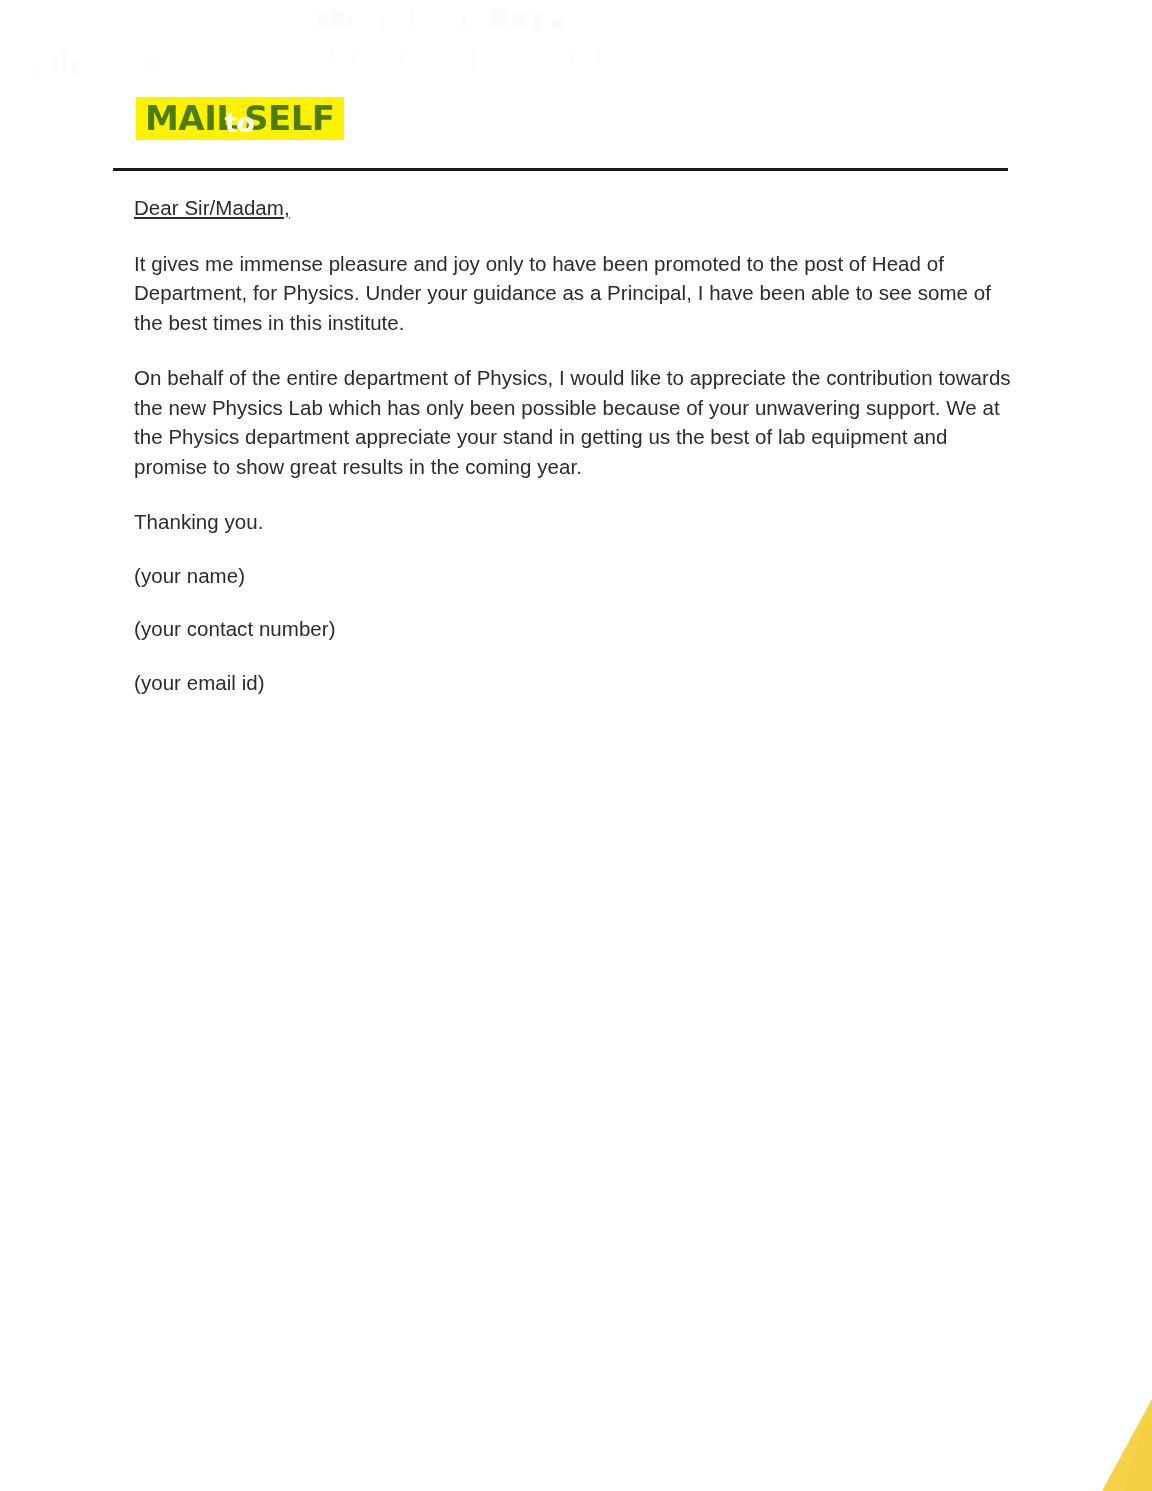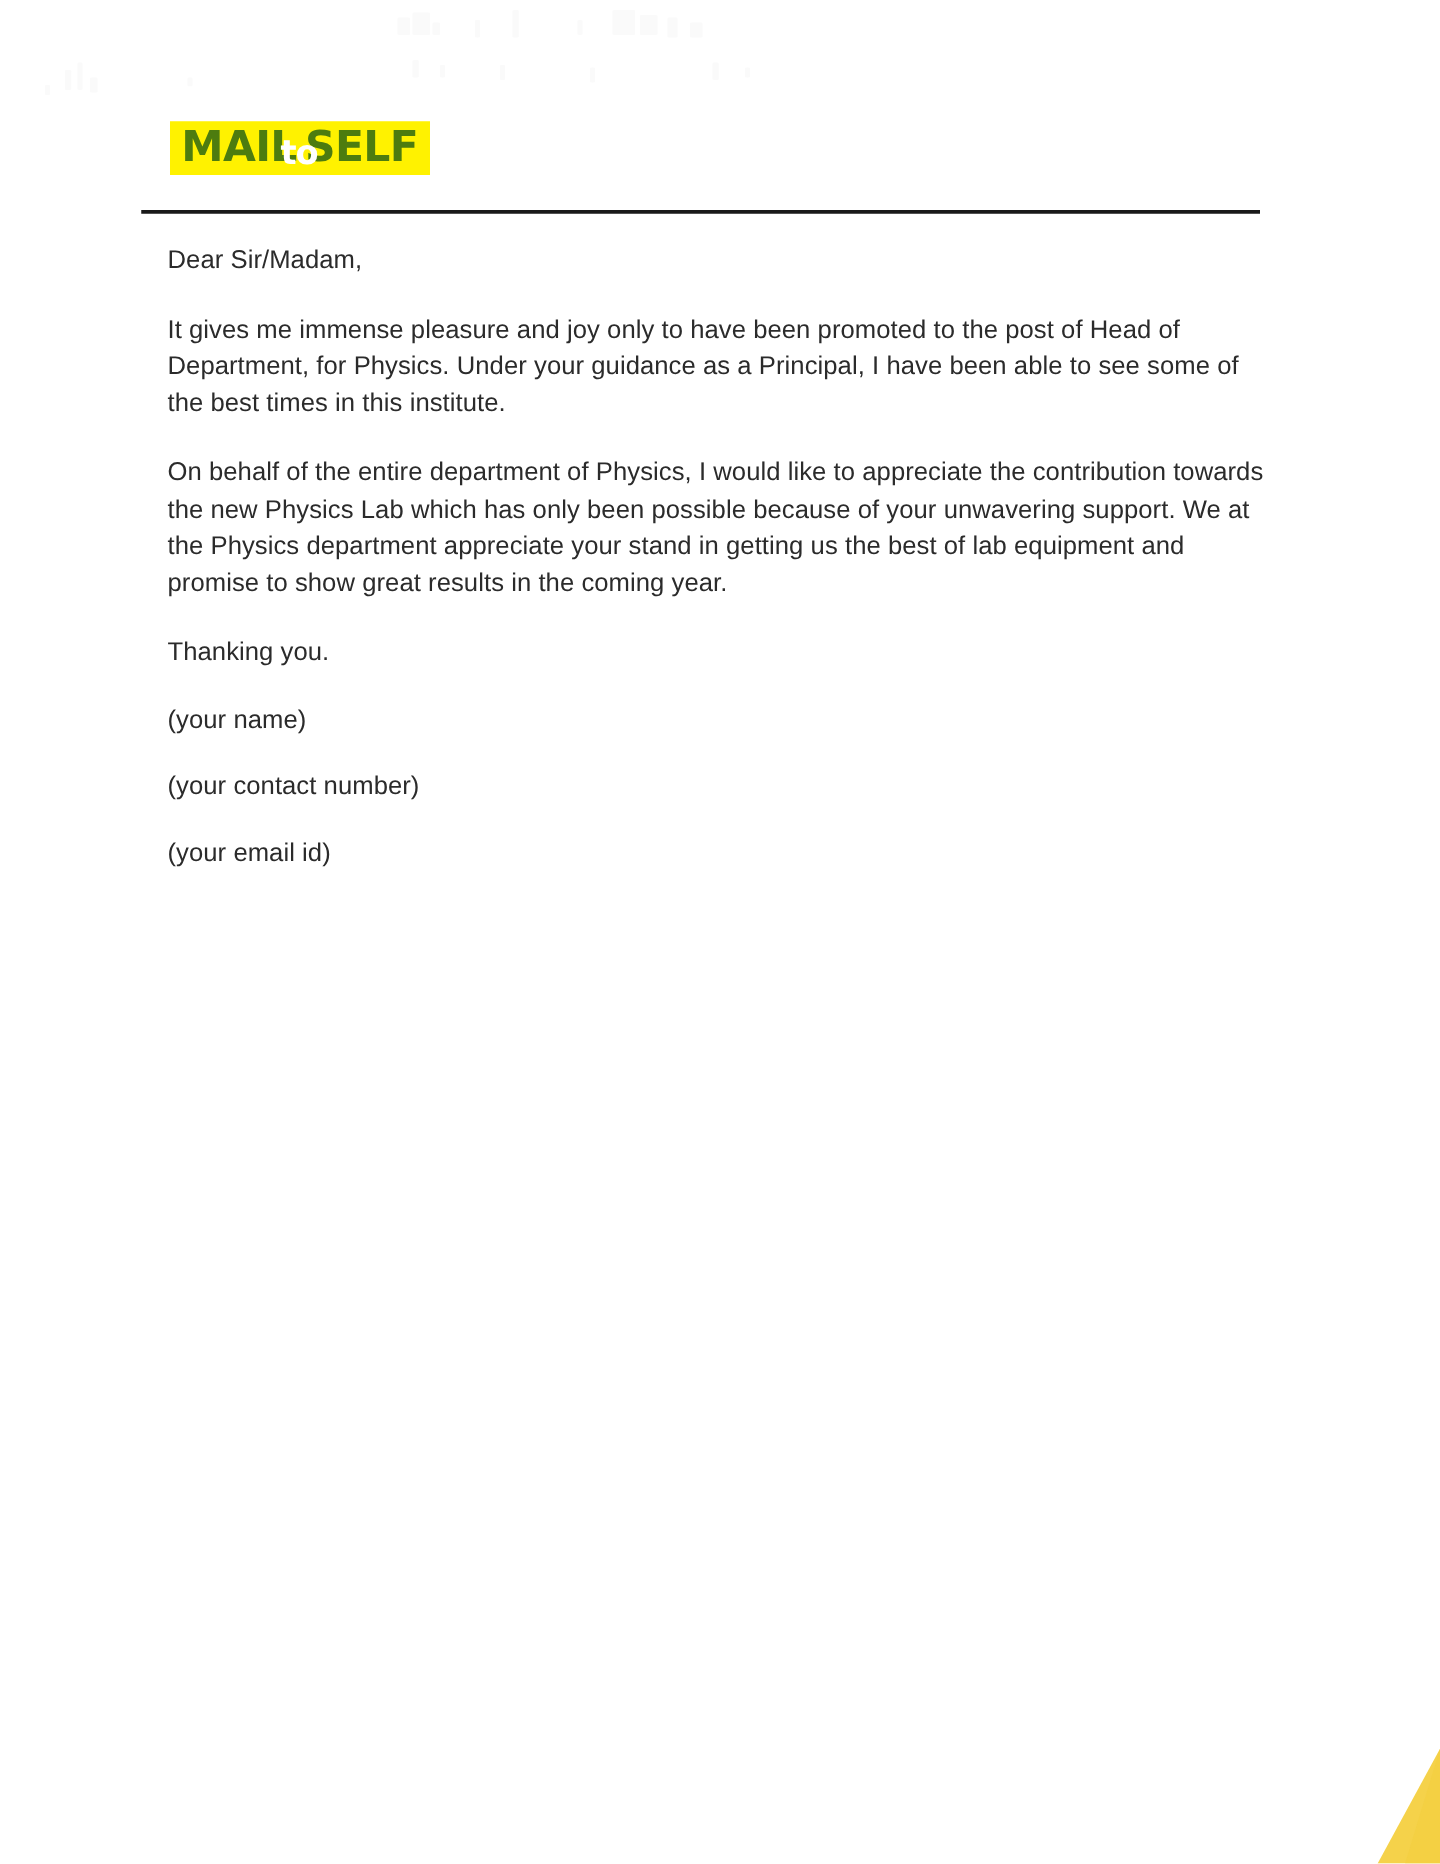--- a/index.html
+++ b/index.html
@@ -93,21 +93,21 @@
     width: 882px;
   }
   .letter-body p {
     margin: 0 0 26px 0;
     font-family: "Liberation Sans", sans-serif;
     font-size: 20.5px;
     line-height: 29.5px;
     color: #2b2b2b;
     letter-spacing: 0.05px;
   }
-  .letter-body p.salutation { margin-bottom: 26px; }
+  .letter-body p.salutation { margin-bottom: 26px; text-decoration: underline; }
   .letter-body p.sign-line { margin-bottom: 24px; }
   .letter-body p:last-child { margin-bottom: 0; }
 
   
   .corner-wedge {
     position: absolute;
     right: 0;
     bottom: 0;
     width: 68px;
     height: 92px;

